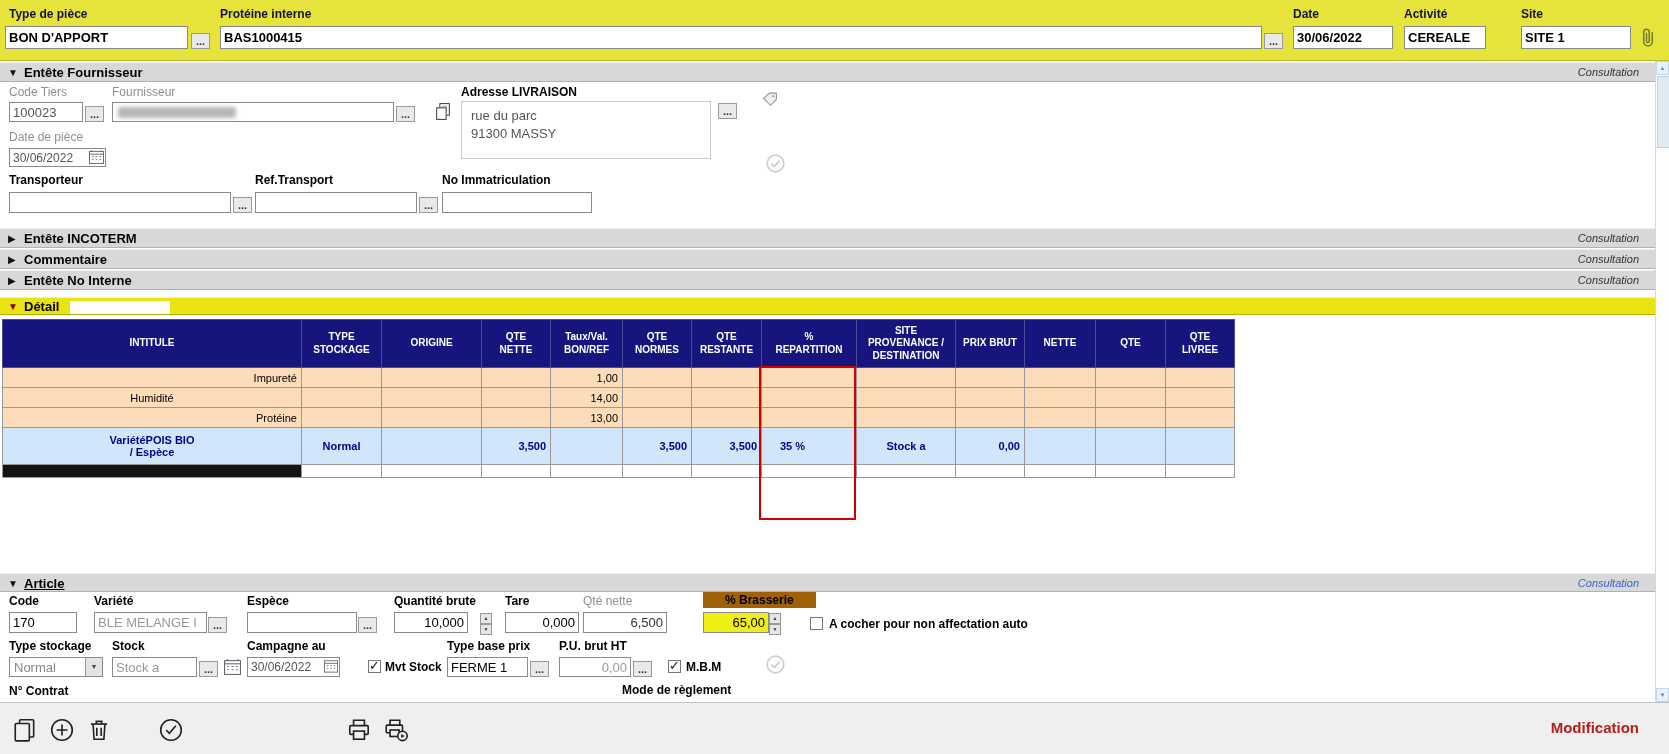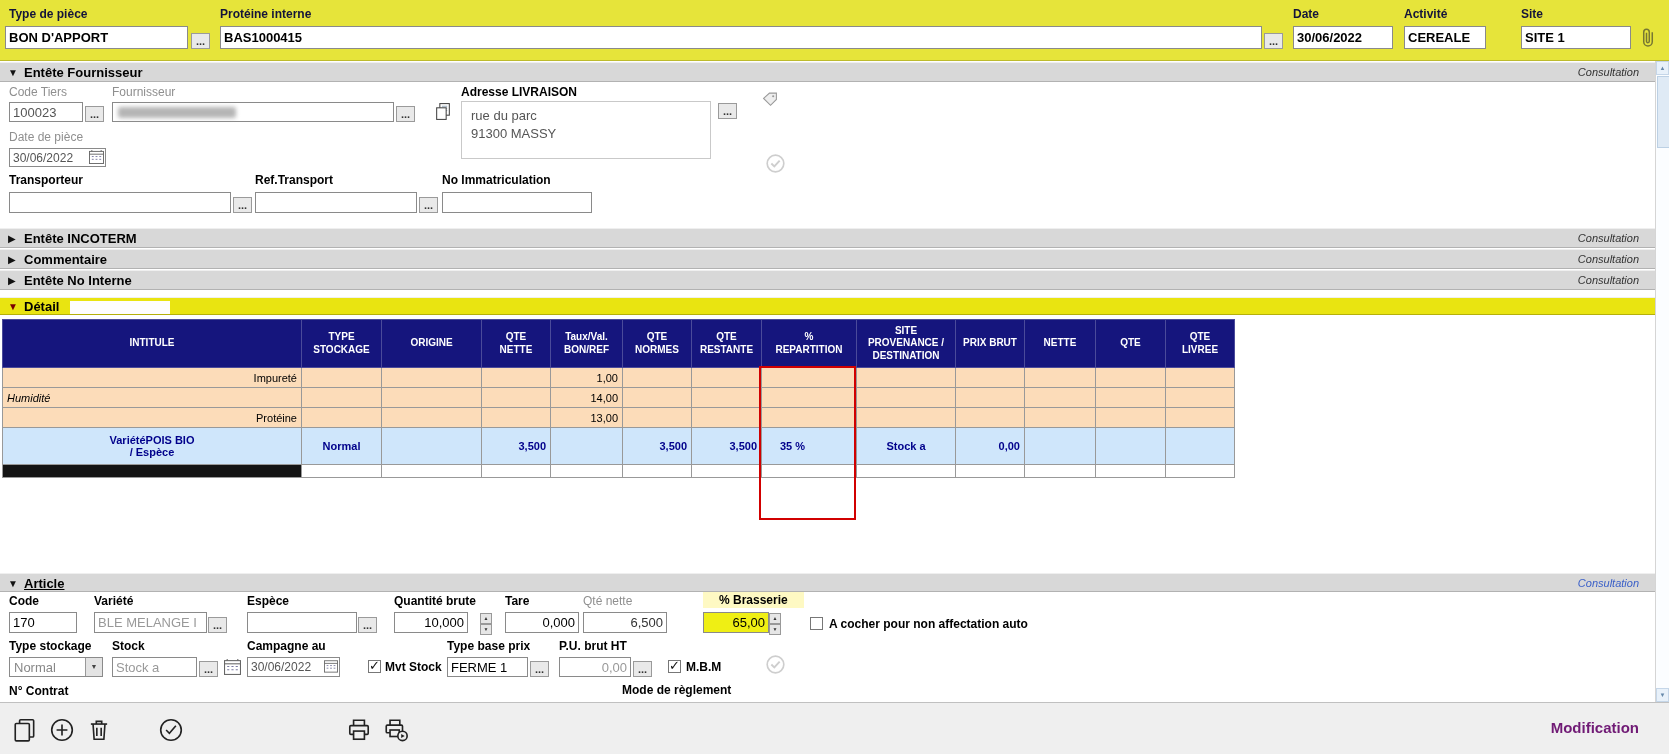--- a/index.html
+++ b/index.html
@@ -54,39 +54,39 @@
   tr.row-criteria td{background:#fcdcb9;color:#000;}
   tr.row-variety{height:37px;}
   tr.row-variety td{background:#cfe6fb;color:#00008b;font-weight:700;}
   tr.row-filler{height:13px;}
   tr.row-filler td{background:#fff;padding:0;}
   tr.row-filler td:first-child{background:#141414;}
   .red-overlay{position:absolute;left:757px;top:47px;width:97px;height:154px;
                border:2px solid #d10000;pointer-events:none;box-sizing:border-box;}
 
   
-  .chip{position:absolute;background:#fef9c3;padding:1px 16px;font:700 12px "Liberation Sans",sans-serif;text-align:center;}
+  .chip{position:absolute;background:#a16207;padding:1px 22px;font:700 12px "Liberation Sans",sans-serif;text-align:center;}
   .checkbox{position:absolute;width:13px;height:13px;border:1px solid #777;background:#fff;box-sizing:border-box;}
   .checkbox.checked::after{content:"✓";position:absolute;left:0px;top:-3px;
       font:700 13px "DejaVu Sans",sans-serif;color:#111;}
   .cblbl{position:absolute;font:700 12px "Liberation Sans",sans-serif;color:#000;}
   .select{padding:0;}
   .sel-text{position:absolute;left:4px;top:2px;font:400 13px "Liberation Sans",sans-serif;color:#888;}
   .sel-btn{position:absolute;right:0;top:0;width:16px;height:100%;background:#e3e3e3;
            border-left:1px solid #999;font-size:7px;color:#444;text-align:center;line-height:18px;}
   .spin{position:absolute;width:12px;height:20px;display:flex;flex-direction:column;box-sizing:border-box;}
   .spin i{flex:1;font-style:normal;font-size:5px;line-height:9px;text-align:center;color:#333;
           background:#e6e6e6;border:1px solid #999;}
   .icon-btn{position:absolute;background:none;border:none;padding:0;cursor:pointer;}
   .dim{opacity:.9;}
 
   
   .footer{position:absolute;left:0;top:702px;width:1669px;height:52px;background:#efefef;
           border-top:1px solid #c0c0c0;box-sizing:border-box;}
-  .modif{position:absolute;right:30px;top:16px;font:700 15px "Liberation Sans",sans-serif;color:#701a75;}
+  .modif{position:absolute;right:30px;top:16px;font:700 15px "Liberation Sans",sans-serif;color:#b91c1c;}
 
   
   .vscroll{position:absolute;left:1655px;top:61px;width:14px;height:641px;background:#fbfdff;
            border-left:1px solid #d5d5d5;box-sizing:border-box;}
   .vs-btn{position:absolute;left:0;width:13px;height:14px;background:#e8f1fa;border:1px solid #c5d6e8;
           box-sizing:border-box;font-size:6px;color:#6688aa;text-align:center;line-height:12px;}
   .vs-thumb{position:absolute;left:1px;top:15px;width:11px;height:70px;background:#dfeaf5;border:1px solid #bcd0e4;}
 </style>
 </head>
 <body>
@@ -256,21 +256,21 @@
             <td style="text-align: right;"></td>
             <td style="text-align: right;"></td>
             <td style="text-align: right;"></td>
             <td style="text-align: center;"></td>
             <td style="text-align: right;"></td>
             <td style="text-align: right;"></td>
             <td style="text-align: right;"></td>
             <td style="text-align: right;"></td>
           </tr>
           <tr class="row-criteria">
-            <td style="text-align: left; font-style: italic;">Humidité</td>
+            <td style="text-align: center;">Humidité</td>
             <td style="text-align: center;"></td>
             <td style="text-align: left;"></td>
             <td style="text-align: right;"></td>
             <td style="text-align: right;">14,00</td>
             <td style="text-align: right;"></td>
             <td style="text-align: right;"></td>
             <td style="text-align: right;"></td>
             <td style="text-align: center;"></td>
             <td style="text-align: right;"></td>
             <td style="text-align: right;"></td>

